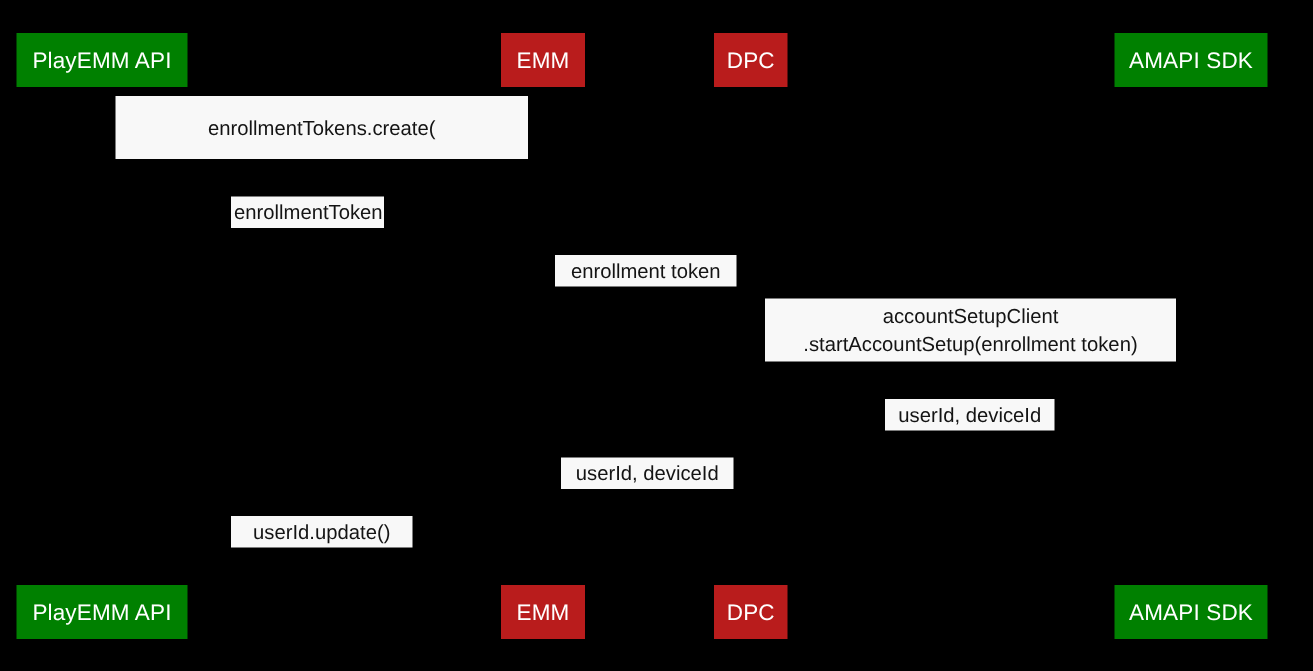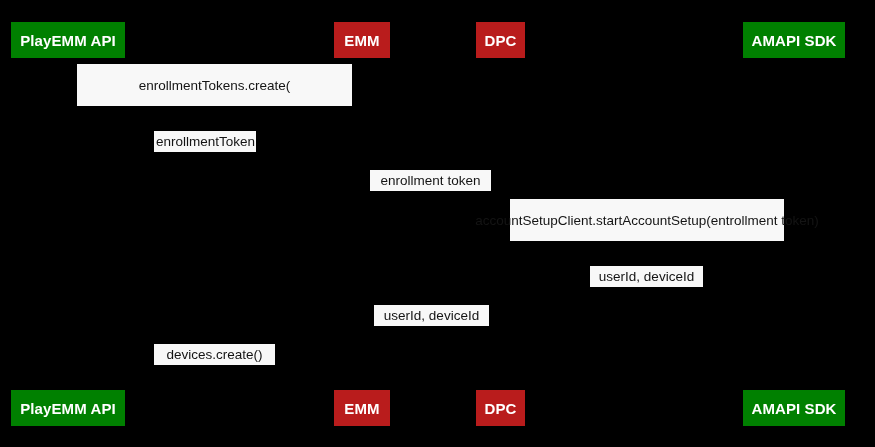--- a/index.html
+++ b/index.html
@@ -25,37 +25,36 @@
     box-sizing: border-box;
     display: flex;
     align-items: center;
     justify-content: center;
     color: #ffffff;
     font-size: 15px;
     line-height: 1;
     letter-spacing: 0.1px;
     white-space: nowrap;
     user-select: none;
-    font-weight: bold;
   }
   .participant.green { background: #008000; }
   .participant.blue  { background: #b91c1c; }
 
   .msg-label {
     position: absolute;
     box-sizing: border-box;
     background: #f8f8f8;
     color: #141414;
     font-size: 13.5px;
     line-height: 19px;
     text-align: center;
     white-space: pre;
     padding: 1px 2px;
     display: flex;
-    flex-direction: row;
+    flex-direction: column;
     align-items: center;
     justify-content: center;
     user-select: none;
   }
   .msg-label .ln { display: block; width: 100%; text-align: center; }
 </style>
 </head>
 <body>
 
 <div id="diagram-canvas">
@@ -63,17 +62,17 @@
     <div class="participant blue" style="left: 334px; top: 22px; width: 56px; height: 36px;">EMM</div>
     <div class="participant blue" style="left: 476px; top: 22px; width: 49px; height: 36px;">DPC</div>
     <div class="participant green" style="left: 743px; top: 22px; width: 102px; height: 36px;">AMAPI SDK</div>
     <div class="participant green" style="left: 11px; top: 390px; width: 114px; height: 36px;">PlayEMM API</div>
     <div class="participant blue" style="left: 334px; top: 390px; width: 56px; height: 36px;">EMM</div>
     <div class="participant blue" style="left: 476px; top: 390px; width: 49px; height: 36px;">DPC</div>
     <div class="participant green" style="left: 743px; top: 390px; width: 102px; height: 36px;">AMAPI SDK</div>
     <div class="msg-label" style="left: 77px; top: 64px; width: 275px; height: 42px;"><span class="ln">enrollmentTokens.create(</span></div>
     <div class="msg-label" style="left: 154px; top: 131px; width: 102px; height: 21px;"><span class="ln">enrollmentToken</span></div>
     <div class="msg-label" style="left: 370px; top: 170px; width: 121px; height: 21px; justify-content: center;"><span class="ln">enrollment token</span></div>
-    <div class="msg-label" style="left: 510px; top: 199px; width: 274px; height: 42px;"><span class="ln">accountSetupClient</span><span class="ln">.startAccountSetup(entrollment token)</span></div>
+    <div class="msg-label" style="left: 510px; top: 199px; width: 274px; height: 42px;"><span class="ln">accountSetupClient</span><span class="ln">.startAccountSetup(enrollment token)</span></div>
     <div class="msg-label" style="left: 590px; top: 266px; width: 113px; height: 21px;"><span class="ln">userId, deviceId</span></div>
     <div class="msg-label" style="left: 374px; top: 305px; width: 115px; height: 21px;"><span class="ln">userId, deviceId</span></div>
-    <div class="msg-label" style="left: 154px; top: 344px; width: 121px; height: 21px;"><span class="ln">devices.create()</span></div>
+    <div class="msg-label" style="left: 154px; top: 344px; width: 121px; height: 21px;"><span class="ln">userId.update()</span></div>
   </div>
 
 </body></html>

